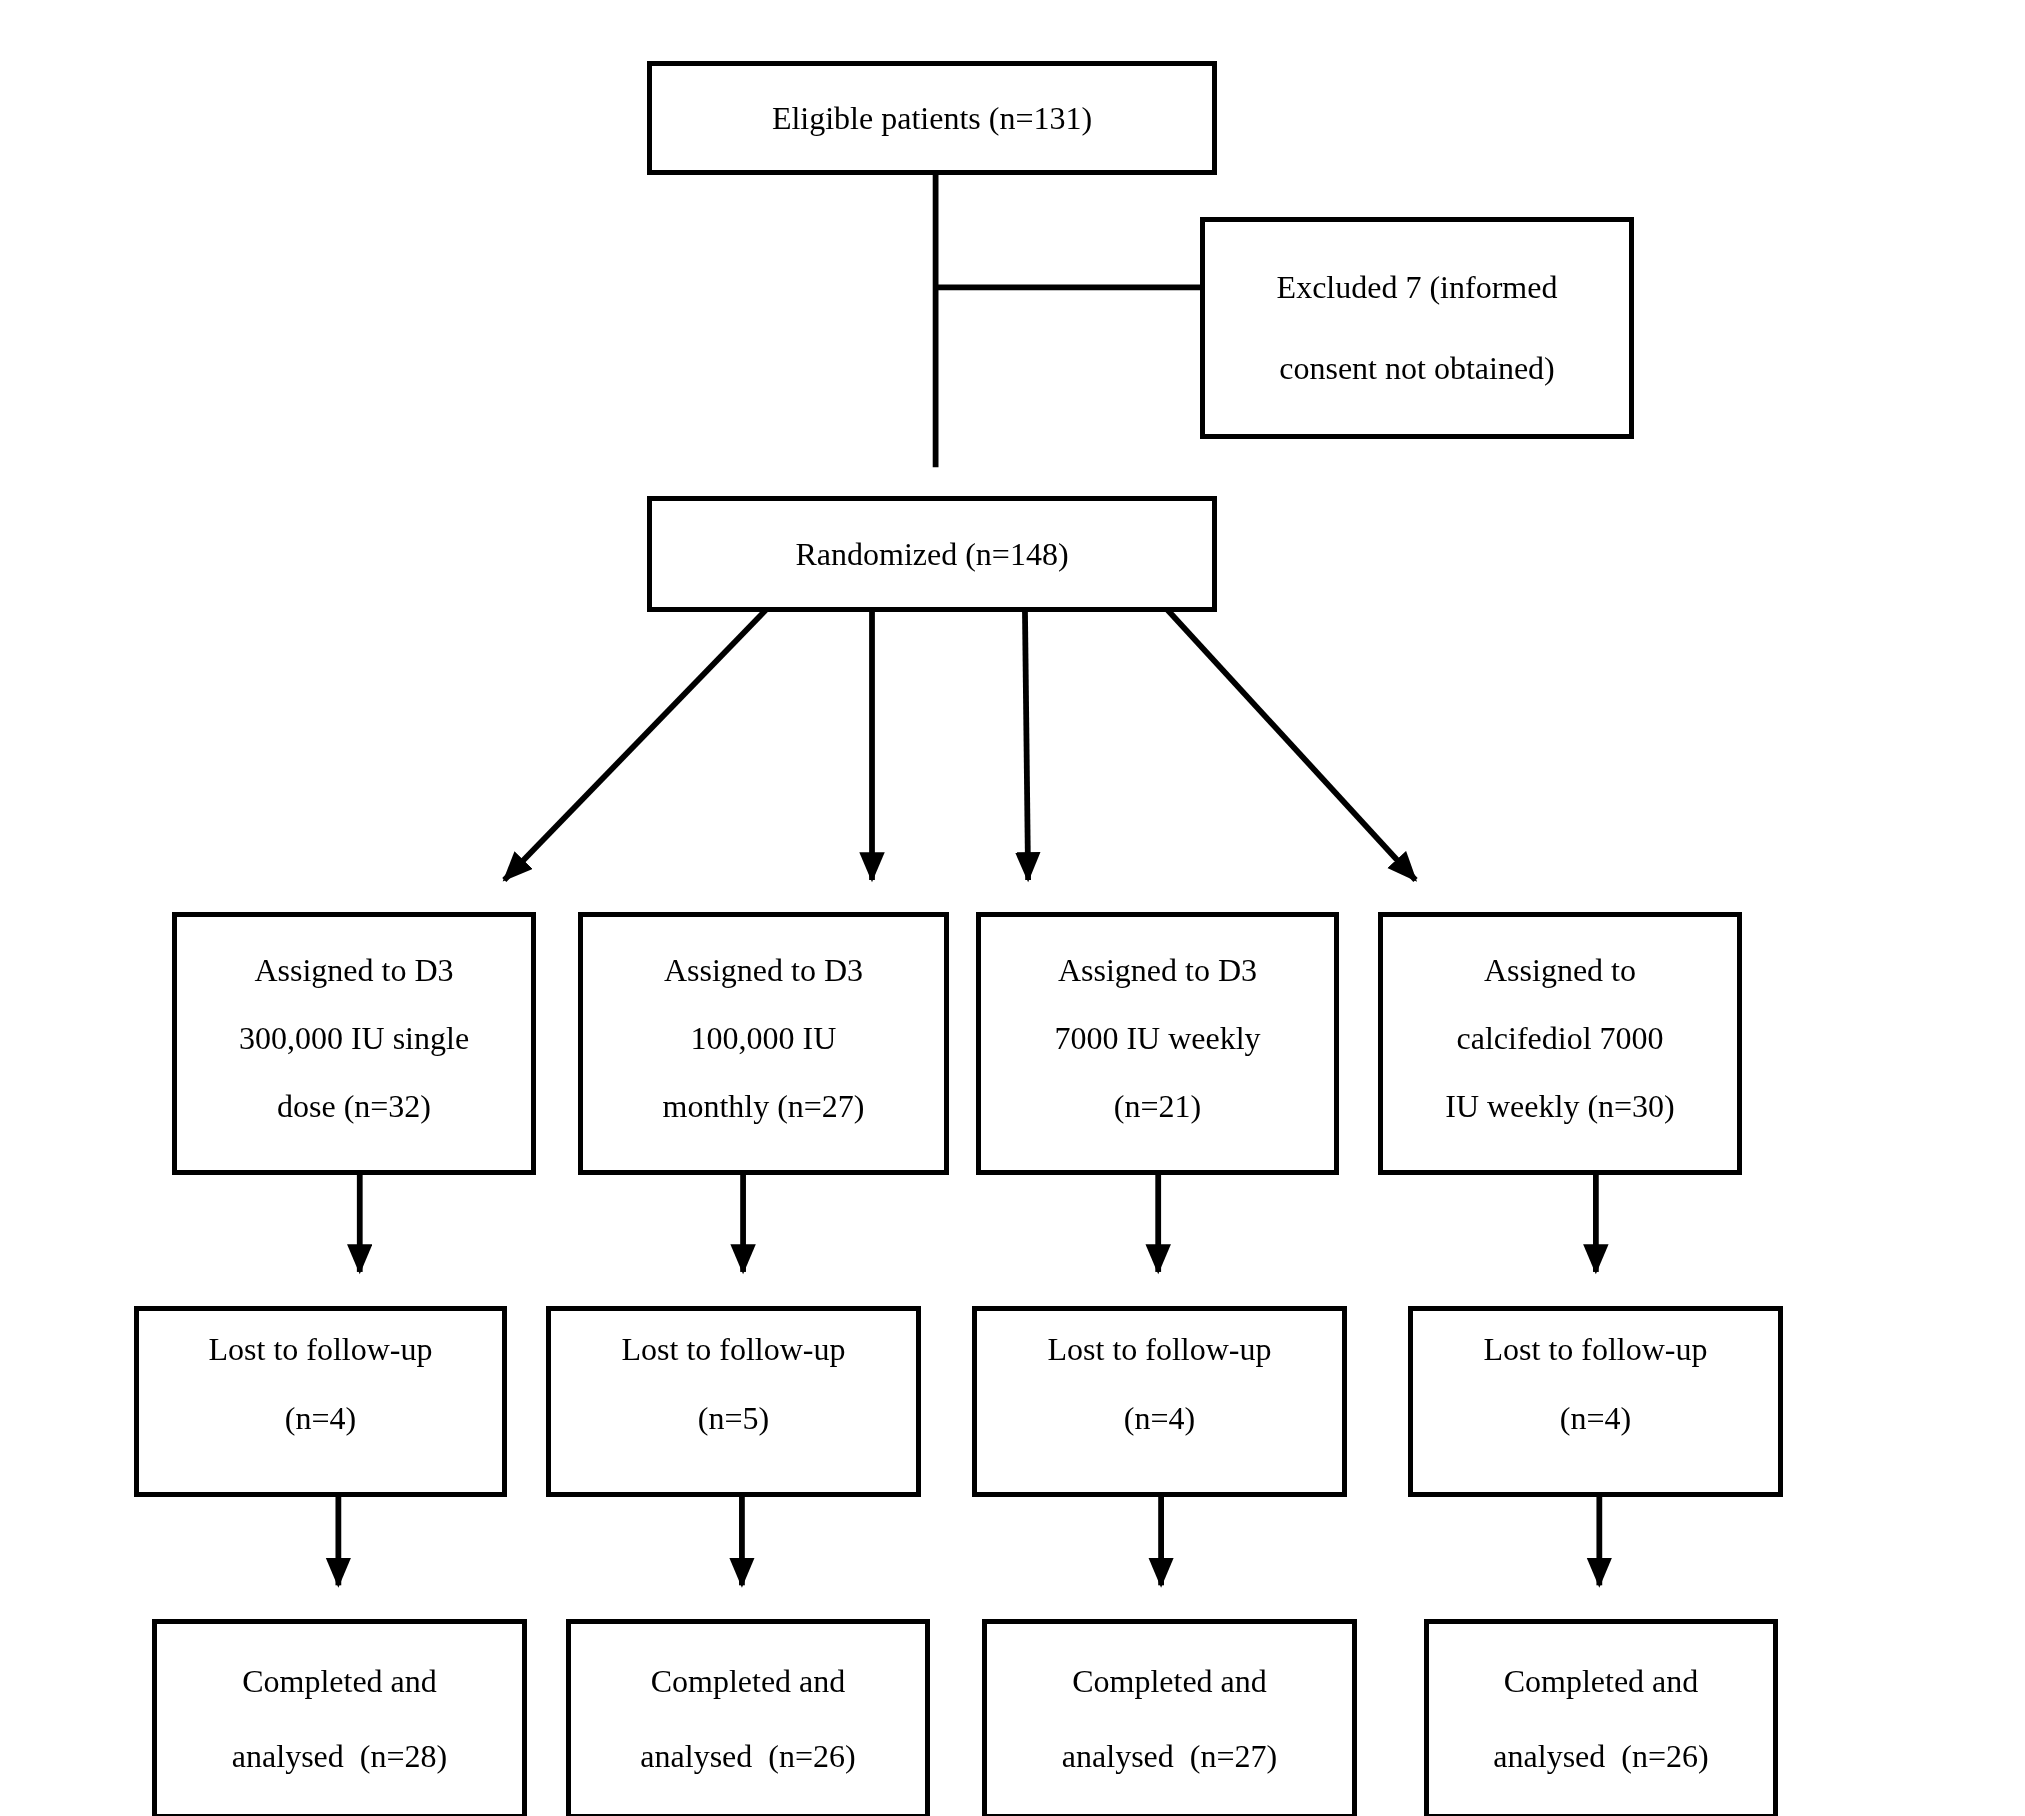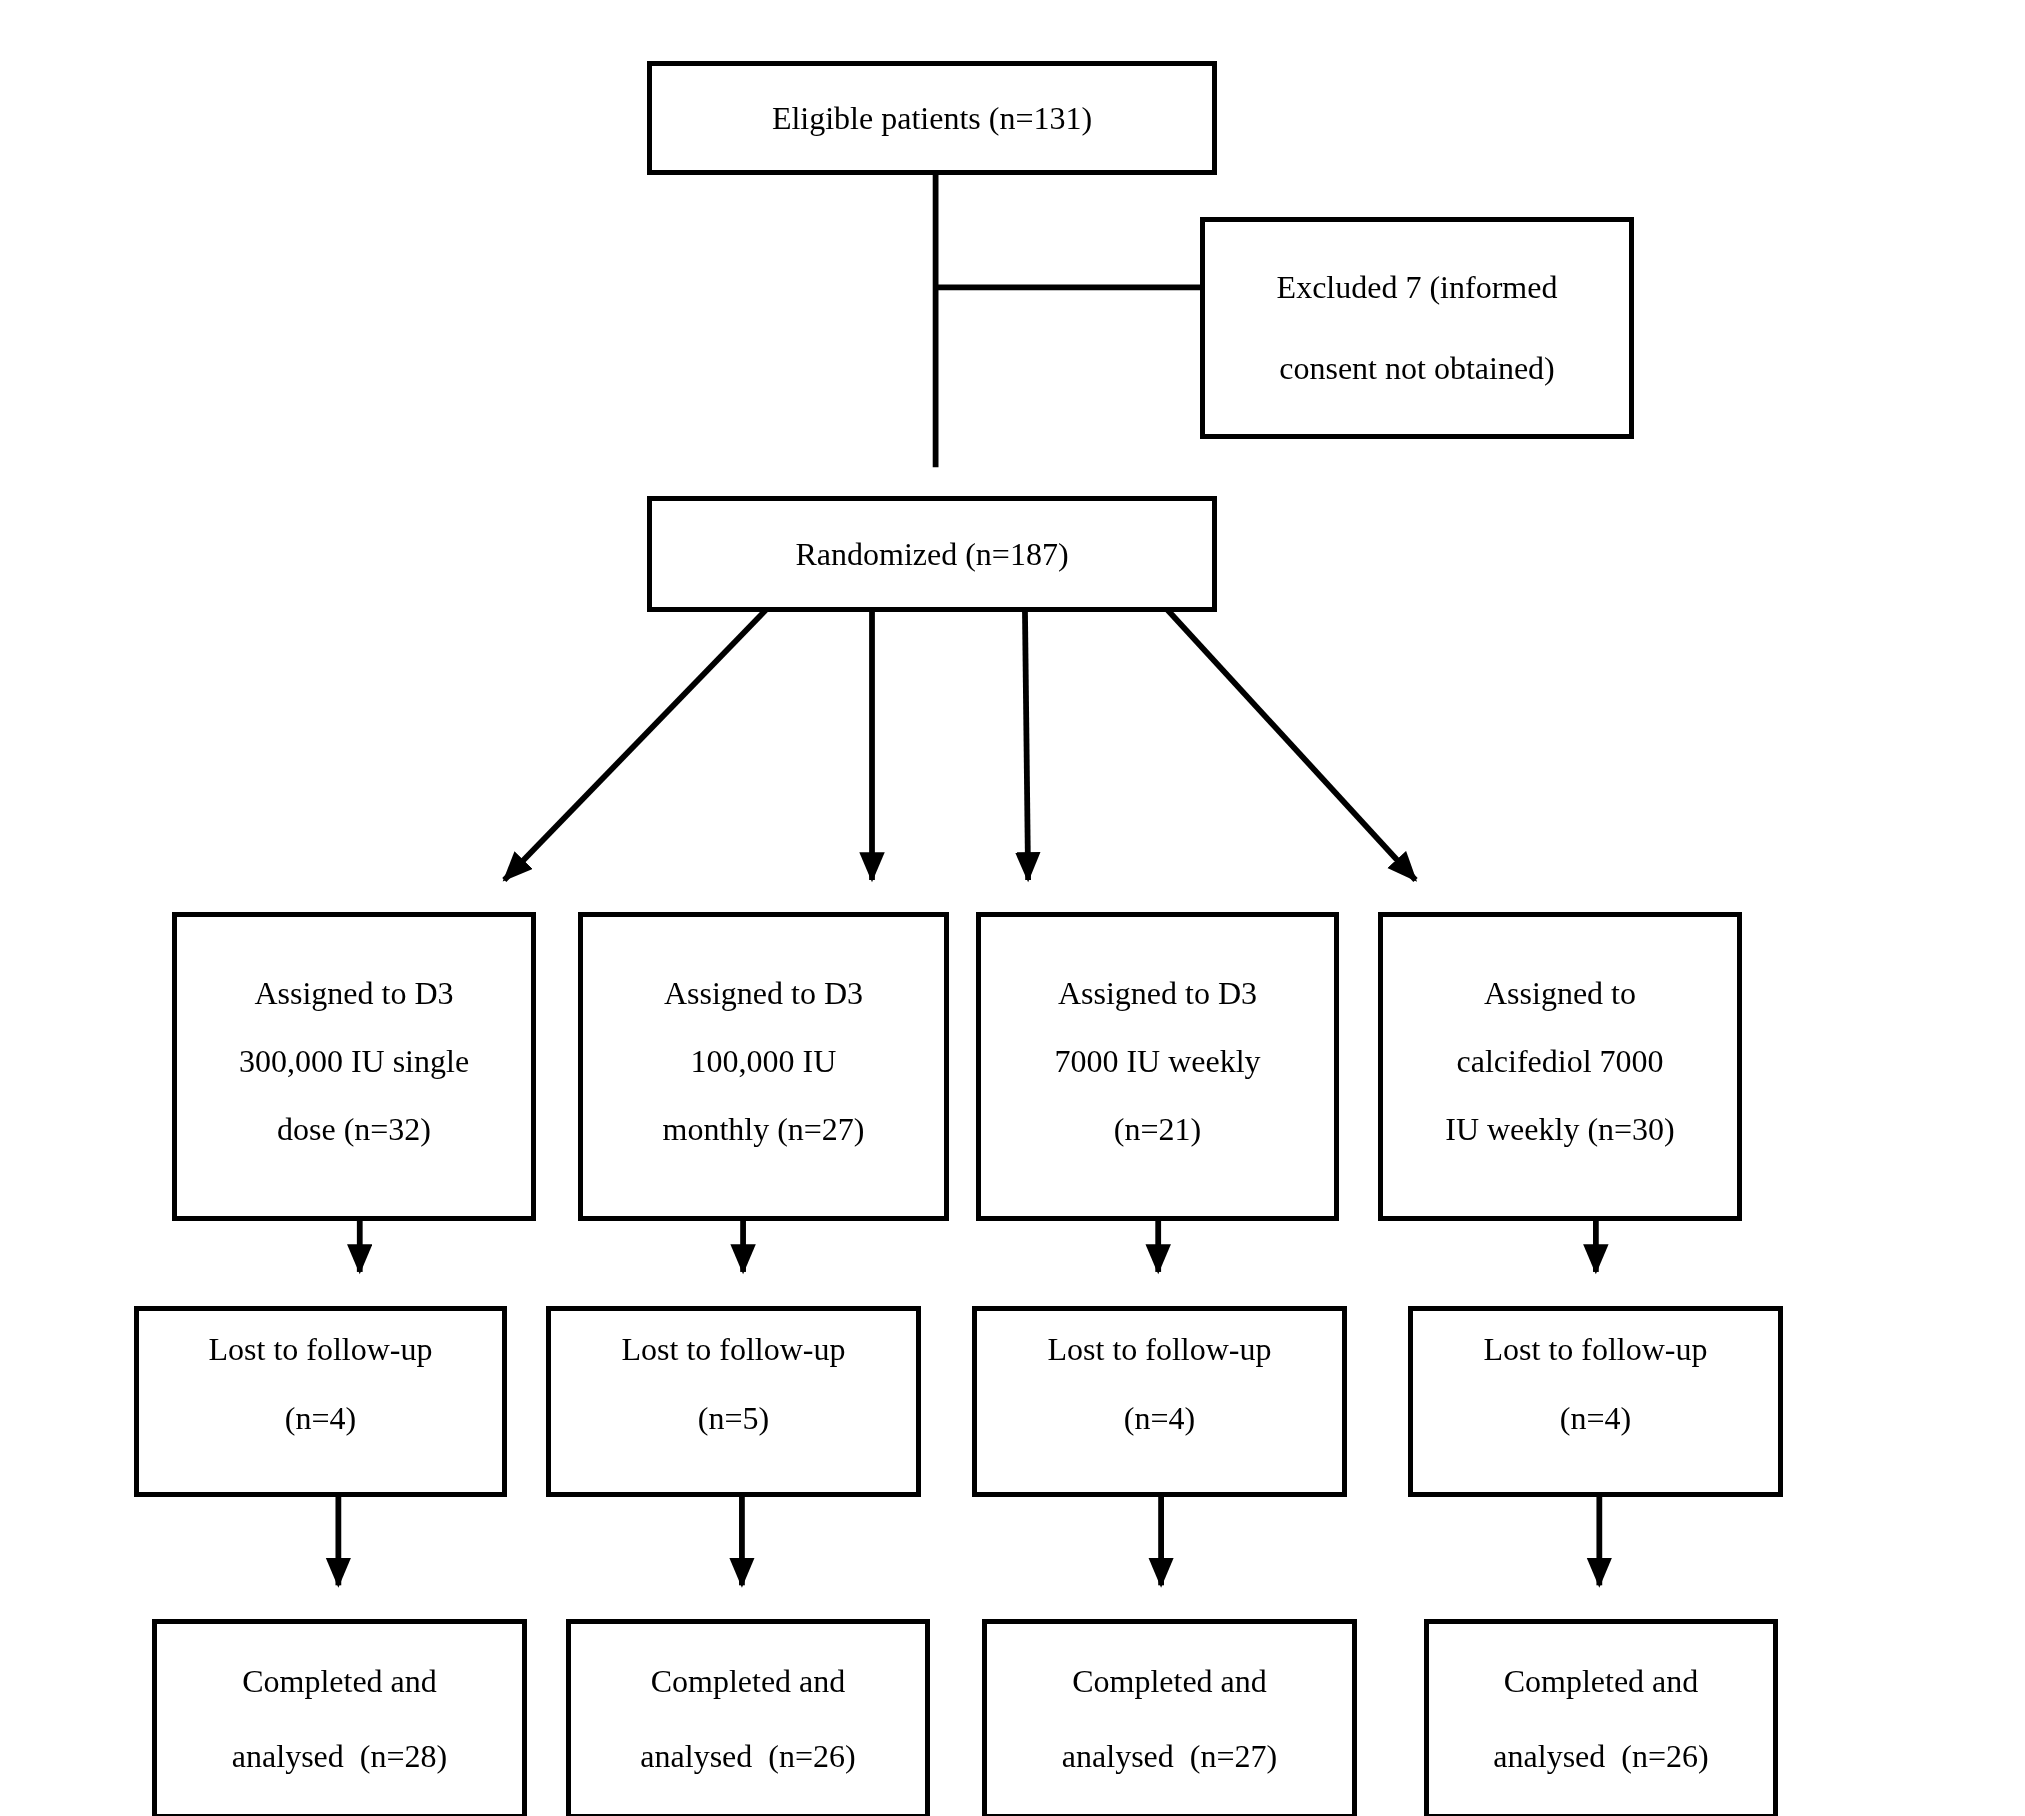--- a/index.html
+++ b/index.html
@@ -39,21 +39,21 @@
   .box .line {
     white-space: pre-wrap;
     display: block;
     width: 100%;
   }
   
   .eligible   { left: 647px; top: 32px;   width: 570px; height: 114px; }
   .excluded   { left: 1200px; top: 188px;  width: 434px; height: 222px; line-height: 81px; }
   .randomized { left: 647px; top: 467px;  width: 570px; height: 116px; }
   
-  .arm  { top: 883px; height: 309px; line-height: 68px; padding-bottom: 11px; }
+  .arm  { top: 883px; height: 263px; line-height: 68px; padding-bottom: 11px; }
   .arm1 { left: 172px;  width: 364px; }
   .arm2 { left: 578px;  width: 371px; }
   .arm3 { left: 976px; width: 363px; }
   .arm4 { left: 1378px; width: 364px; }
   
   .lost  { top: 1277px; height: 191px; line-height: 69px; padding-bottom: 35px; justify-content: center; }
   .lost1 { left: 134px;  width: 373px; }
   .lost2 { left: 546px;  width: 375px; }
   .lost3 { left: 972px; width: 375px; }
   .lost4 { left: 1408px; width: 375px; }
@@ -98,21 +98,21 @@
   <div class="box eligible">
     <span class="line">Eligible patients (n=131)</span>
   </div>
 
   <div class="box excluded">
     <span class="line">Excluded 7 (informed</span>
     <span class="line">consent not obtained)</span>
   </div>
 
   <div class="box randomized">
-    <span class="line">Randomized (n=187)</span>
+    <span class="line">Randomized (n=148)</span>
   </div>
 
   <div class="box arm arm1">
     <span class="line">Assigned to D3</span>
     <span class="line">300,000 IU single</span>
     <span class="line">dose (n=32)</span>
   </div>
 
   <div class="box arm arm2">
     <span class="line">Assigned to D3</span>

